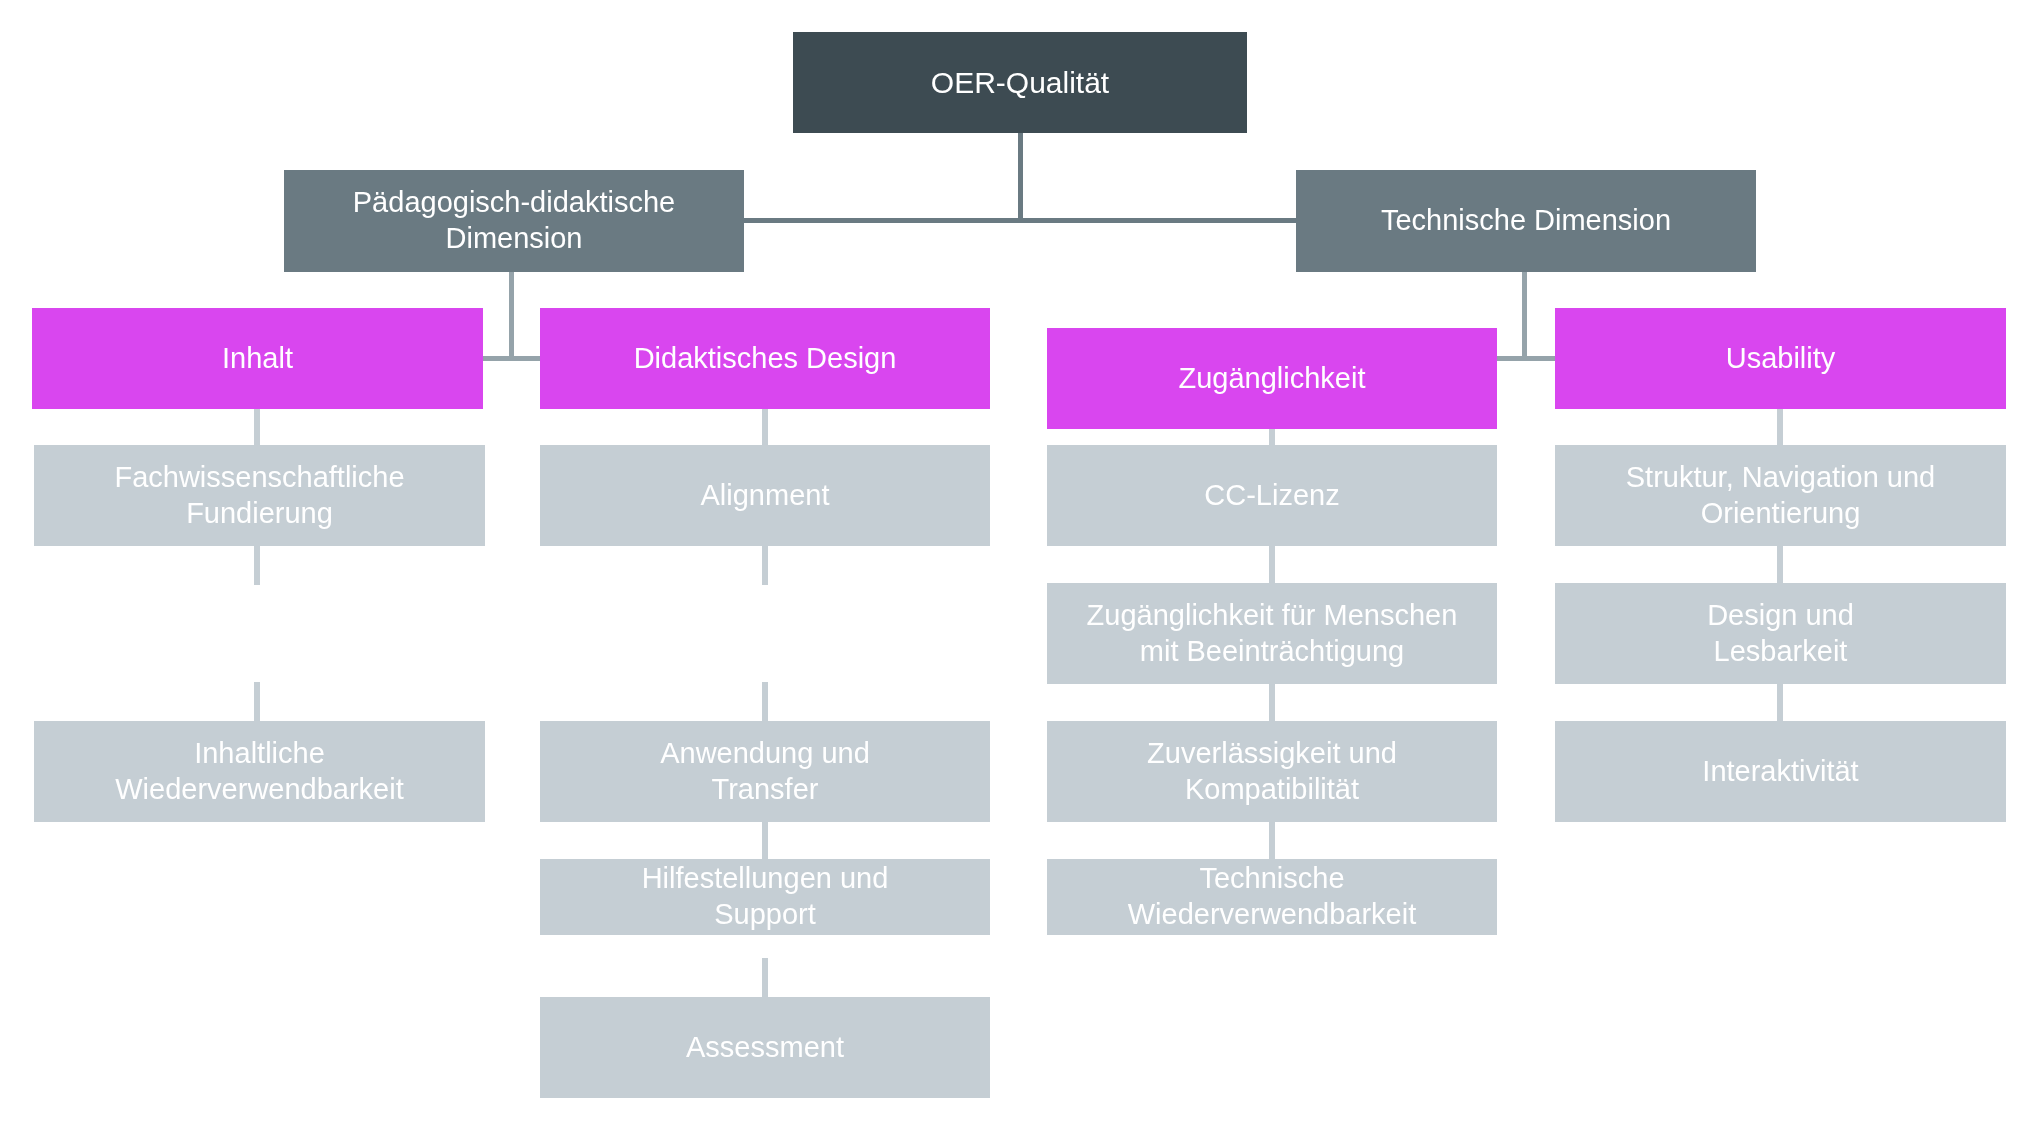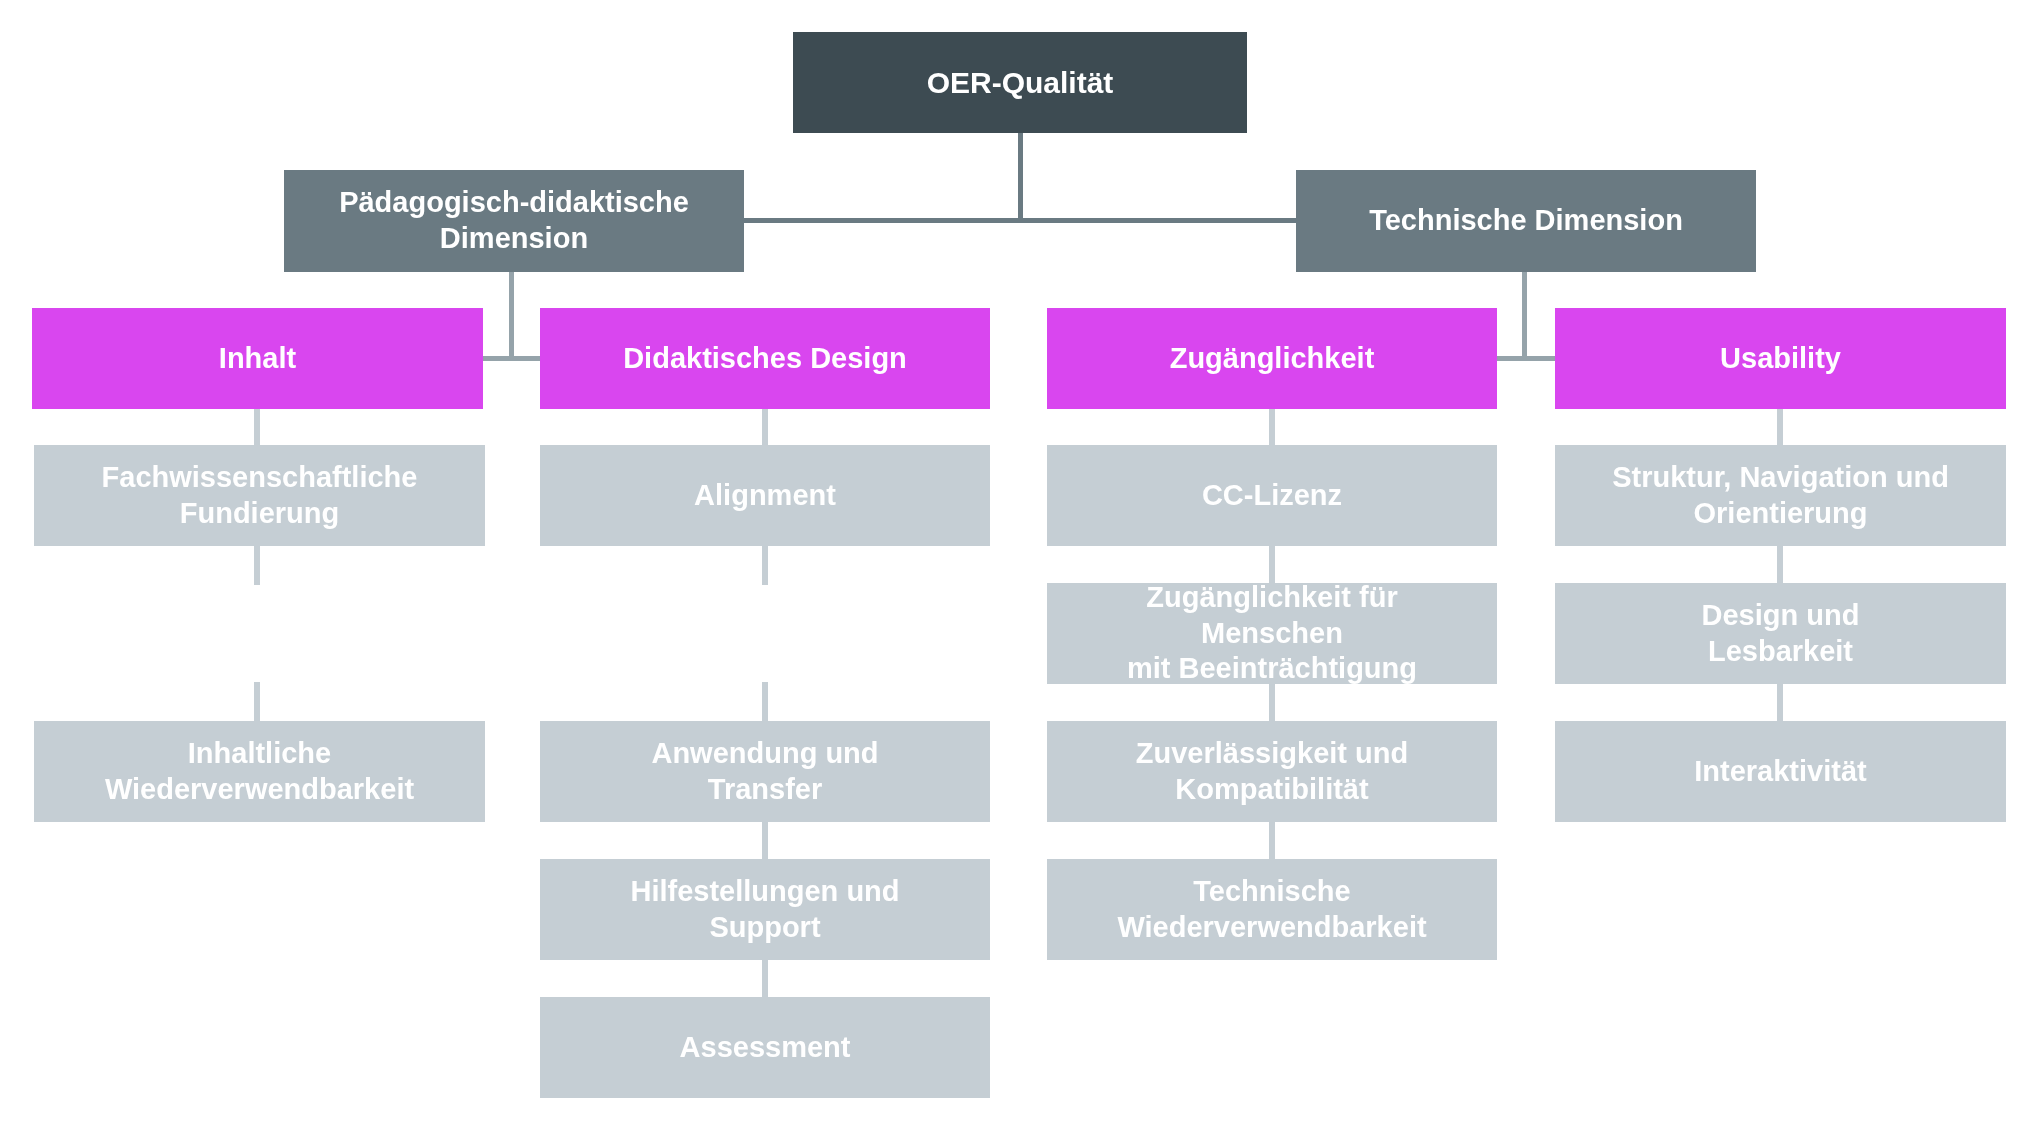--- a/index.html
+++ b/index.html
@@ -8,21 +8,21 @@
     width:2044px;height:1132px;
     background:#ffffff;
     font-family:"Liberation Sans","DejaVu Sans",sans-serif;
     overflow:hidden;
   }
   .node{
     position:absolute;
     display:flex;align-items:center;justify-content:center;
     text-align:center;
     color:#ffffff;
-    font-weight:700;
+    font-weight:400;
     font-size:29px;
     line-height:1.24;
     white-space:pre-line;
     box-sizing:border-box;
     padding:4px 28px;
   }
   .lvl1{background:#3d4b52;font-size:30px;}
   .lvl2{background:#6a7a82;}
   .lvl3{background:#d946ef;}
   .lvl4{background:#c5ced4;}
@@ -34,32 +34,32 @@
   
   .n-root {left:793px;top:32px;width:454px;height:101px;}
 
   
   .n-dim0 {left:284px; top:170px;width:460px;height:102px;}
   .n-dim1 {left:1296px;top:170px;width:460px;height:102px;text-align:center;}
 
   
   .n-h0{left:32px;  top:308px;width:451px;height:101px;}
   .n-h1{left:540px; top:308px;width:450px;height:101px;}
-  .n-h2{left:1047px;top:308px;width:450px;height:101px;}
+  .n-h2{left:1047px;top:328px;width:450px;height:101px;}
   .n-h3{left:1555px;top:308px;width:451px;height:101px;}
 
   
   .c0{left:34px;width:451px;}
   .c1{left:540px;width:450px;}
   .c2{left:1047px;width:450px;}
   .c3{left:1555px;width:451px;}
   .r0{top:445px;height:101px;}
   .r1{top:583px;height:101px;}
   .r2{top:721px;height:101px;}
-  .r3{top:859px;height:101px;}
+  .r3{top:859px;height:76px;}
   .r4{top:997px;height:101px;}
 
   
   .ln-v1{left:1018px;top:133px;width:5px;height:90px;}
   .ln-h1{left:744px;top:218px;width:552px;height:5px;}
   
   .ln-v2{left:509px;top:272px;width:5px;height:89px;}
   .ln-h2{left:483px;top:356px;width:57px;height:5px;}
   .ln-v3{left:1522px;top:272px;width:5px;height:89px;}
   .ln-h3{left:1497px;top:356px;width:58px;height:5px;}

